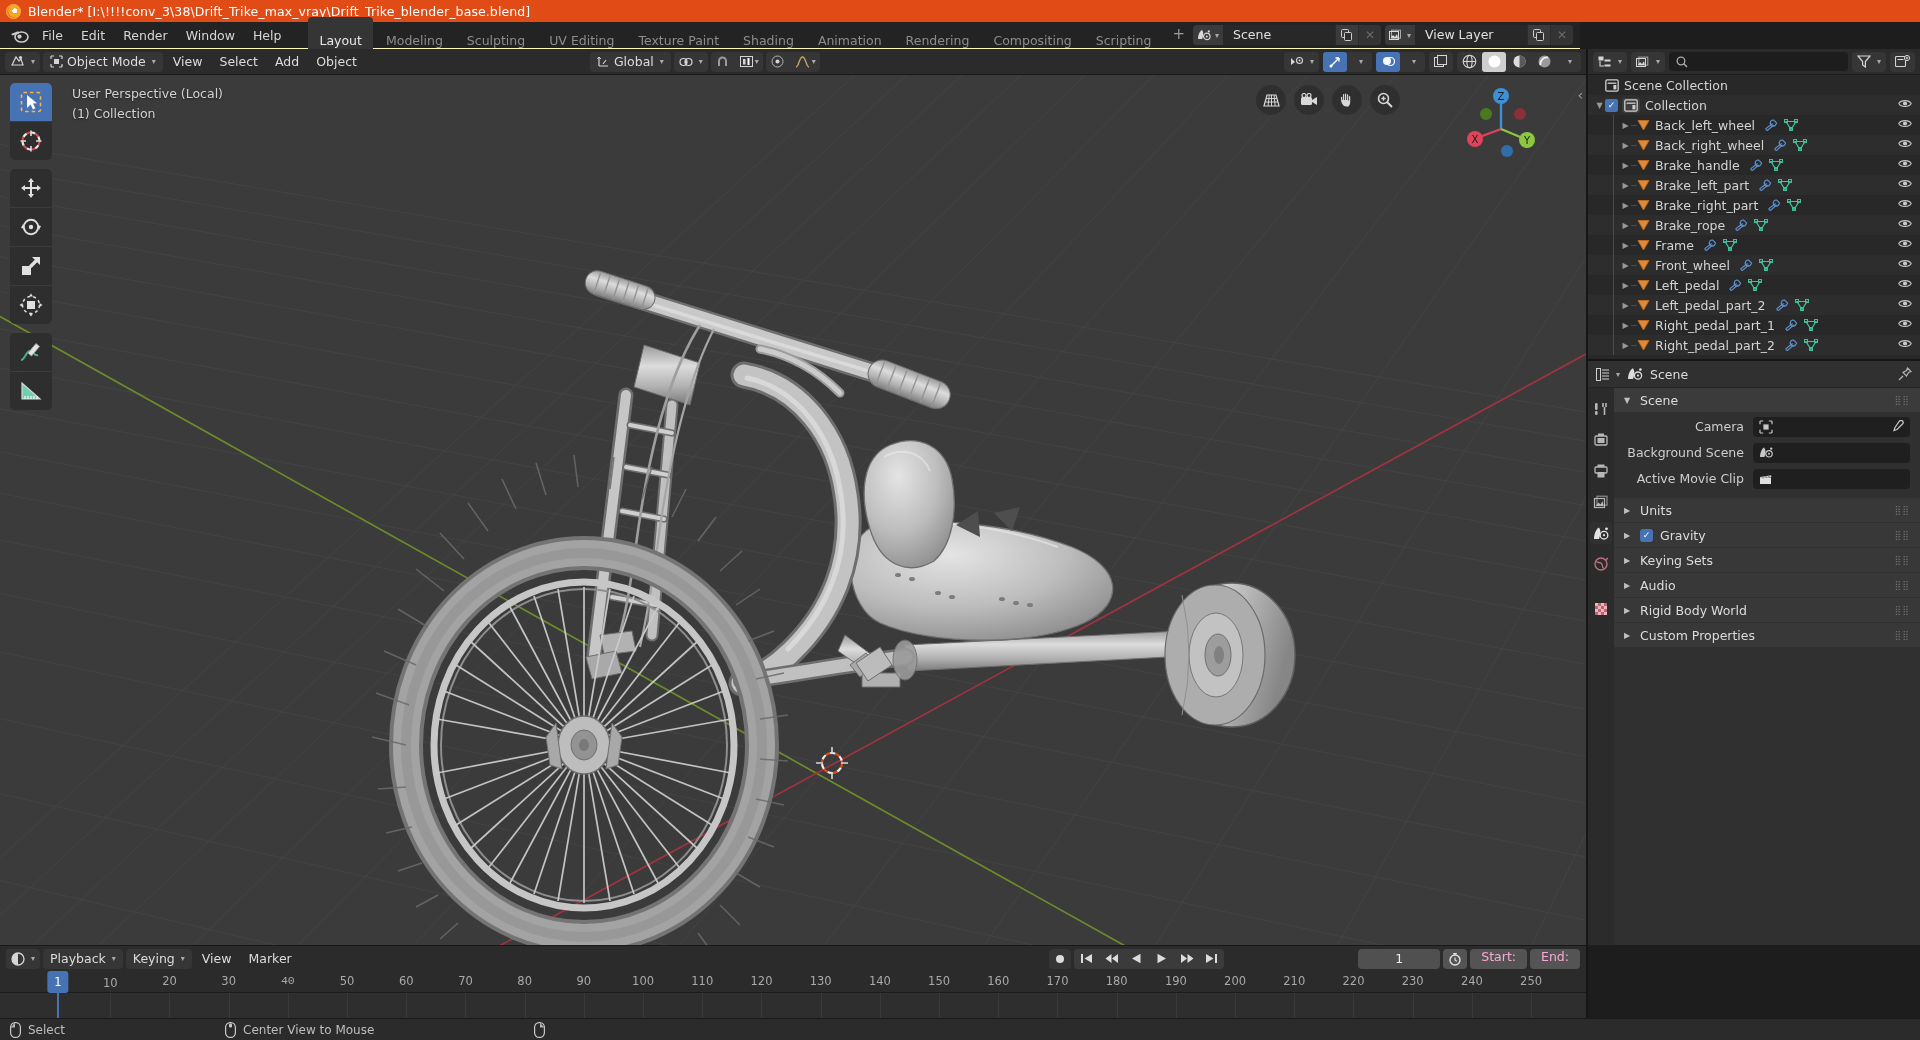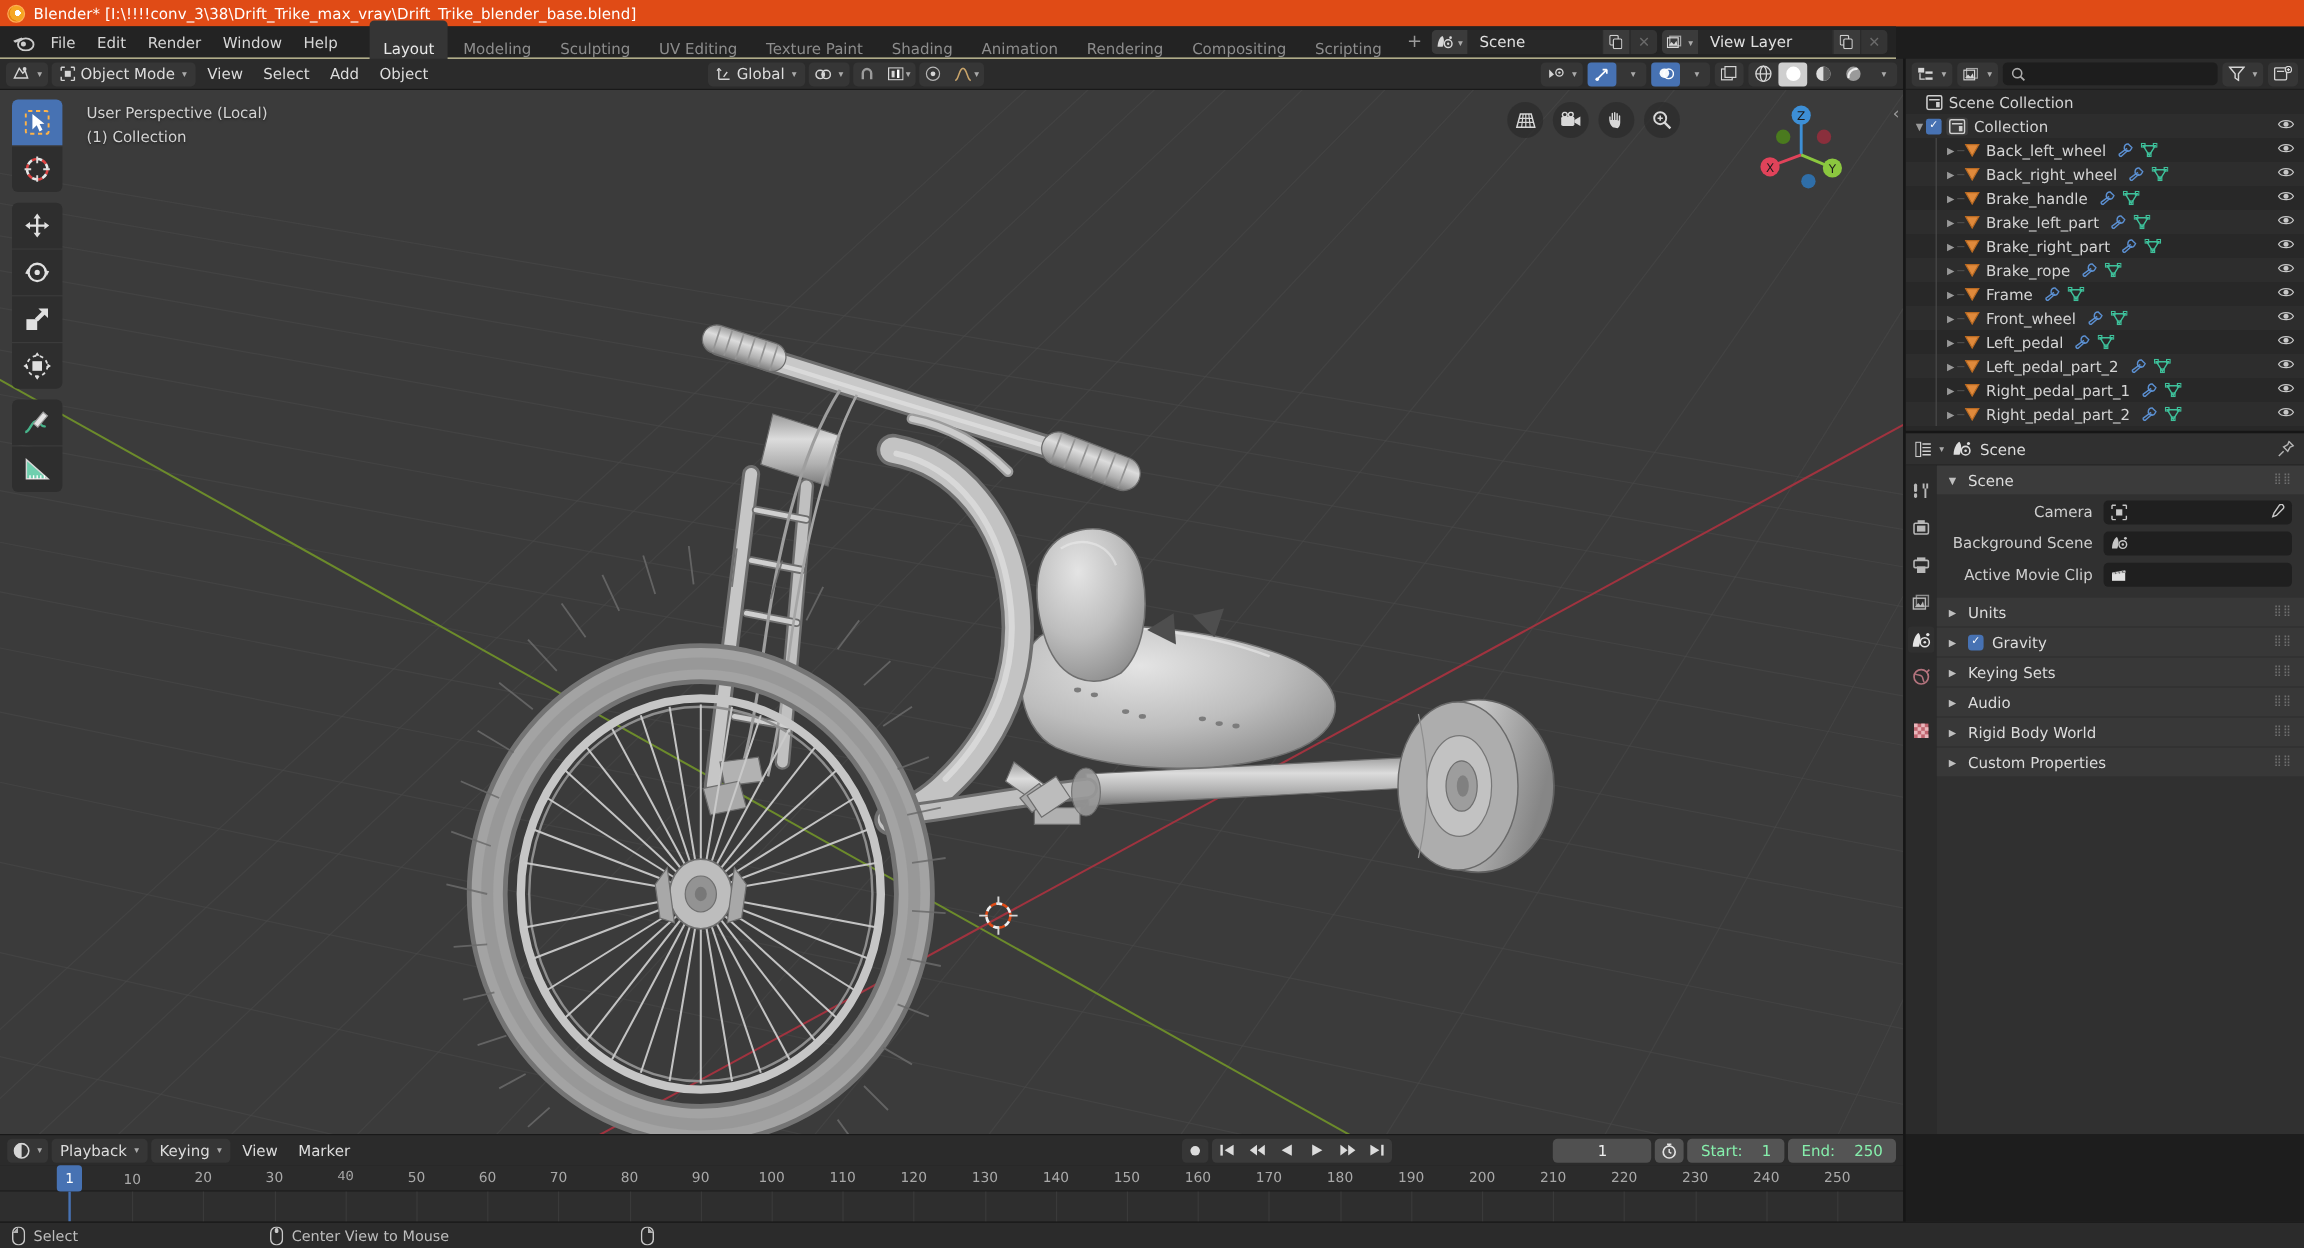--- a/index.html
+++ b/index.html
@@ -134,22 +134,22 @@
     color: #fff; font-size: 11.5px; display: flex; align-items: center; justify-content: center;
     padding: 0 7px; transform: translateX(-50%);
   }
   .playhead-line { position: absolute; top: 993px; width: 2px; height: 25px; background: #4772b3; }
   .tl-right { margin-left: auto; display: flex; align-items: center; gap: 3px; }
   .numfield {
     height: 20px; min-width: 82px; background: #505050; border-radius: 4px; font-size: 12.5px;
     color: #eee; display: flex; align-items: center; justify-content: center; padding: 0 8px;
   }
   .labelfield {
-    height: 20px; background: #545454; border-radius: 4px; font-size: 12.5px; color: #86efac;
-    display: flex; align-items: center; gap: 16px; padding: 0 11px;
+    height: 20px; background: #545454; border-radius: 4px; font-size: 12.5px; color: #f9a8d4;
+    display: flex; align-items: center; gap: 16px; padding: 0 11px; flex-direction: column;
   }
   .pbgroup { display: flex; align-items: center; background: #3b3b3b; border-radius: 4px; }
   .pbgroup .pb {
     width: 25px; height: 20px; display: flex; align-items: center; justify-content: center;
     color: #dcdcdc; font-size: 11px;
   }
 
   
   .outliner {
     position: absolute; left: 1588px; top: 49px; width: 332px; height: 310px; background: #2b2b2b;

